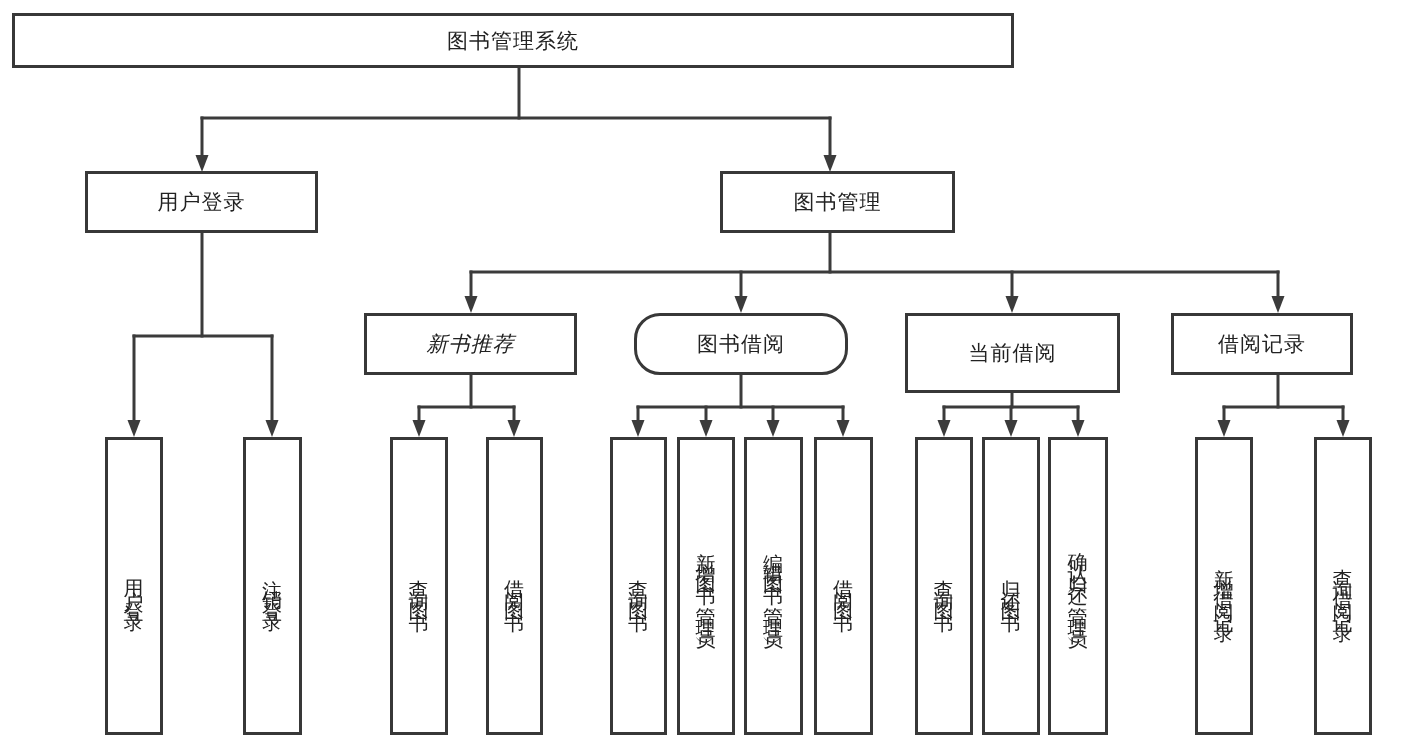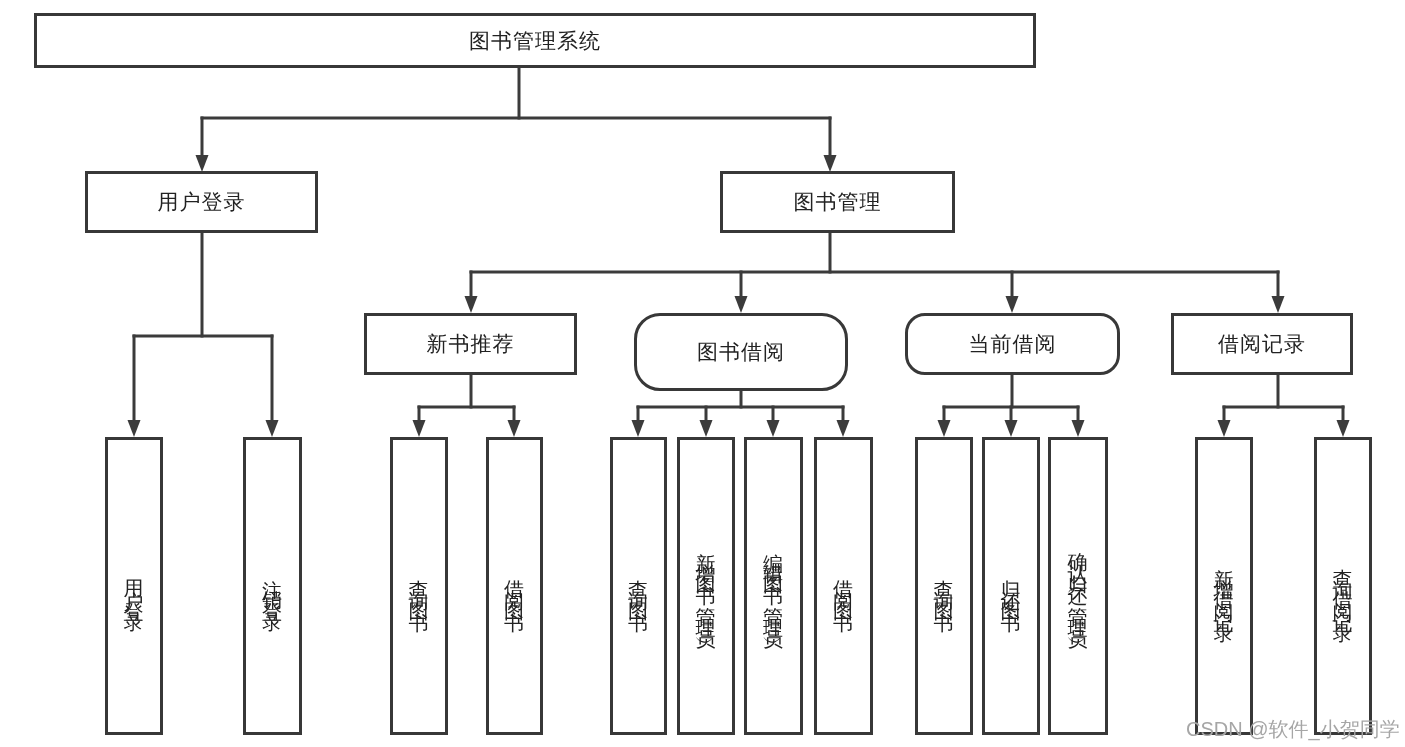--- a/index.html
+++ b/index.html
@@ -147,28 +147,28 @@
     <g>
       <line x1="1278" y1="375" x2="1278" y2="407"></line>
       <line x1="1224" y1="407" x2="1343" y2="407"></line>
       <line x1="1224" y1="407" x2="1224" y2="422"></line>
       <polygon points="1217.5,420 1230.5,420 1224,437"></polygon>
       <line x1="1343" y1="407" x2="1343" y2="422"></line>
       <polygon points="1336.5,420 1349.5,420 1343,437"></polygon>
     </g>
   </svg>
 
-  <div class="hbox" style="left:34px; top:13px; width:1002px; height:55px;">图书管理系统</div>
+  <div class="hbox" style="left:12px; top:13px; width:1002px; height:55px;">图书管理系统</div>
 
   <div class="hbox" style="left:85px; top:171px; width:233px; height:62px;">用户登录</div>
   <div class="hbox" style="left:712px; top:171px; width:235px; height:62px;margin-left:8px;">图书管理</div>
 
-  <div class="hbox" style="left:364px; top:313px; width:213px; height:62px;">新书推荐</div>
-  <div class="hbox" style="left:634px; top:313px; width:214px; height:78px;border-radius:26px;">图书借阅</div>
-  <div class="hbox" style="left:905px; top:313px; width:215px; height:62px;border-radius:20px;">当前借阅</div>
+  <div class="hbox" style="left:364px; top:313px; width:213px; height:62px;font-style:italic;">新书推荐</div>
+  <div class="hbox" style="left:634px; top:313px; width:214px; height:62px;border-radius:26px;">图书借阅</div>
+  <div class="hbox" style="left:905px; top:313px; width:215px; height:80px;">当前借阅</div>
   <div class="hbox" style="left:1171px; top:313px; width:182px; height:62px;">借阅记录</div>
 
   <div class="vbox" style="left:105px; top:437px; width:58px; height:298px;">
     <span>用户登录</span>
   </div>
   <div class="vbox" style="left:243px; top:437px; width:59px; height:298px;">
     <span>注销登录</span>
   </div>
 
   <div class="vbox" style="left:390px; top:437px; width:58px; height:298px;">
@@ -201,15 +201,14 @@
     <span>确认归还（管理员）</span>
   </div>
 
   <div class="vbox" style="left:1195px; top:437px; width:58px; height:298px;">
     <span>新增借阅记录</span>
   </div>
   <div class="vbox" style="left:1314px; top:437px; width:58px; height:298px;">
     <span>查询借阅记录</span>
   </div>
 
-  <div class="watermark">CSDN @软件_小贺同学</div>
 
 </div>
 
 </body></html>

